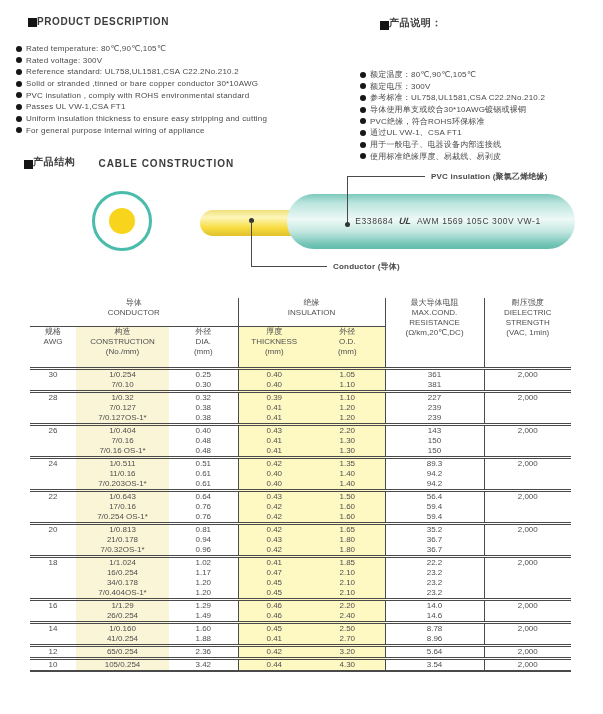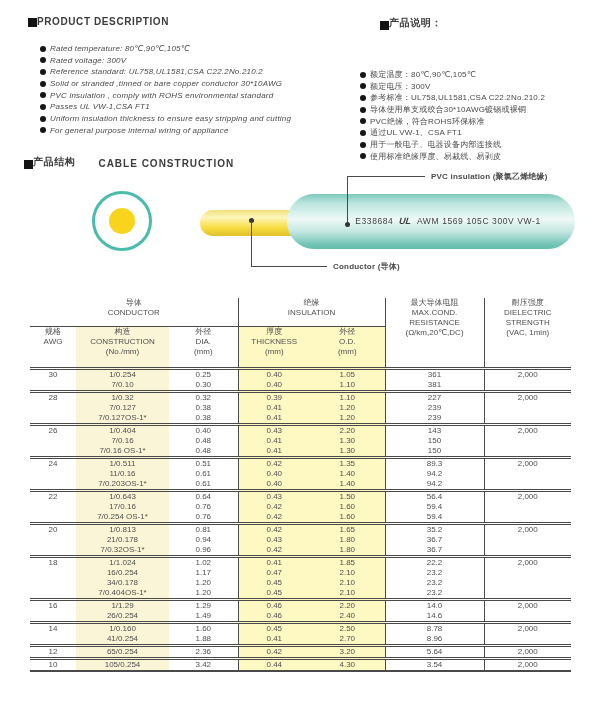--- a/index.html
+++ b/index.html
@@ -51,21 +51,21 @@
   tbody tr + tr { border-top:3px double #4a4a4a; }
   td.mid { vertical-align:middle; }
 </style>
 </head>
 <body>
 
 <div class="abs sec-title" style="left:28px; top:16px;">
   <span class="sq"></span>
   <span>PRODUCT DESCRIPTION</span>
 </div>
-<ul class="abs blist" style="left:40px; top:44px; width:330px;font-style:italic;">
+<ul class="abs blist" style="left:16px; top:44px; width:330px;">
   <li>
       <span class="dot"></span>
       <span>Rated temperature: 80℃,90℃,105℃</span>
     </li>
   <li>
       <span class="dot"></span>
       <span>Rated voltage: 300V</span>
     </li>
   <li>
       <span class="dot"></span>

